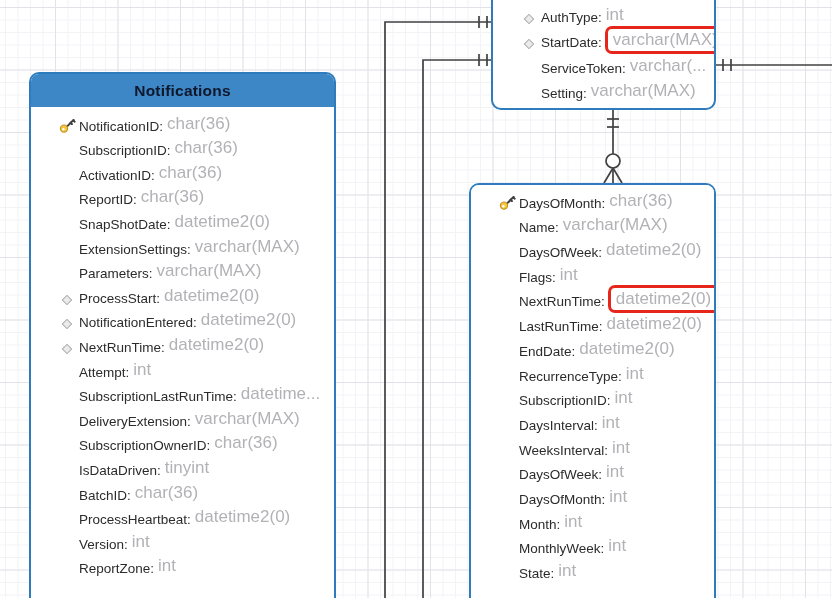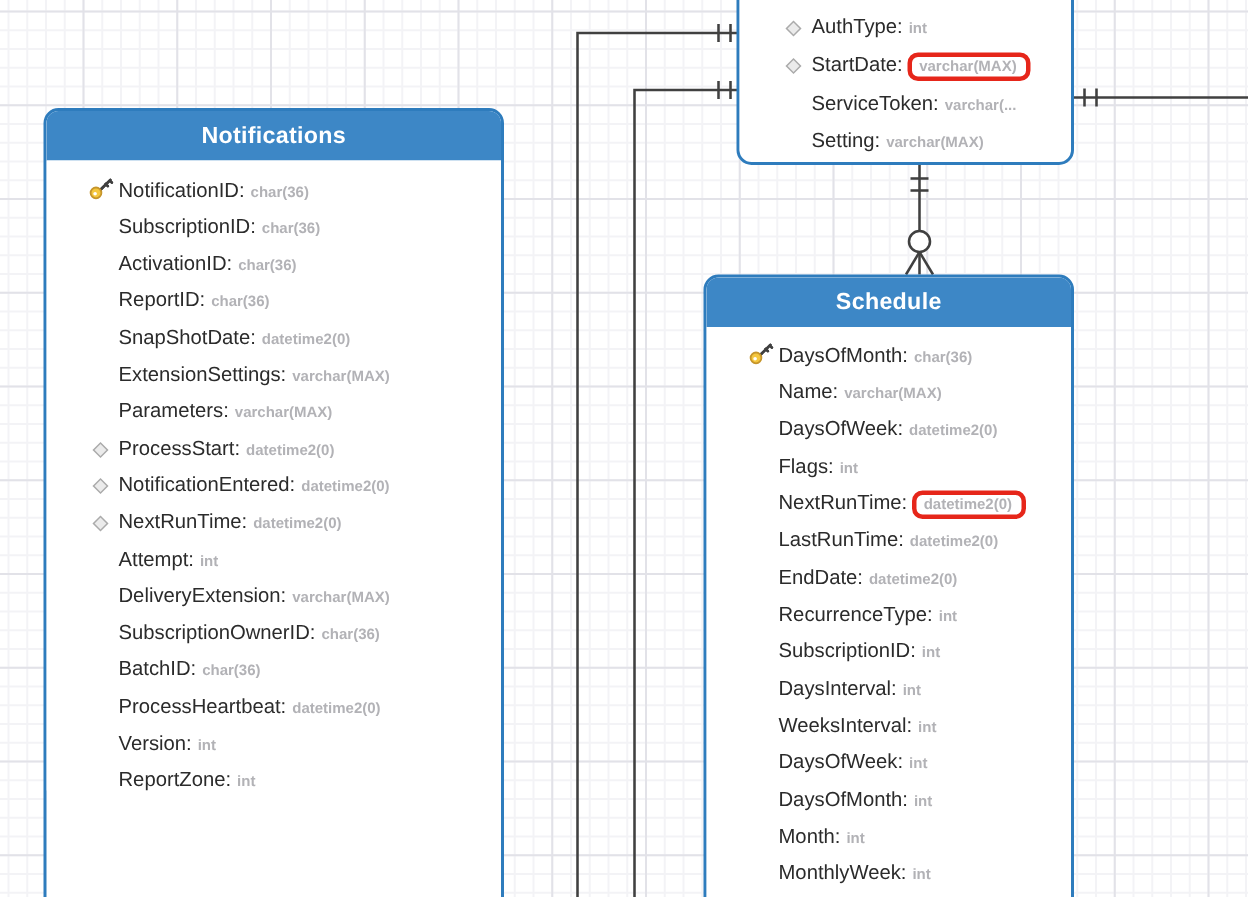--- a/index.html
+++ b/index.html
@@ -20,31 +20,31 @@
     background-position:55px 7px,55px 7px,5px 7px,5px 7px;
   }
   #connectors{position:absolute;left:0;top:0;z-index:1;}
   .dbtable{
     position:absolute;z-index:2;box-sizing:border-box;
     background:#fff;border:2px solid var(--border-blue);border-radius:10px;
     overflow:hidden;
   }
   .thead{
     height:33px;display:flex;align-items:center;justify-content:center;
-    background:var(--header-blue);color:#ffffff;font-weight:bold;font-size:15.5px;
+    background:var(--header-blue);color:#0f172a;font-weight:bold;font-size:15.5px;
     letter-spacing:.2px;
   }
   .tbody{background:#fff;}
   .row{
     display:flex;align-items:flex-end;height:var(--rh);
     padding-left:24px;white-space:nowrap;
   }
   .ficon{width:24px;min-width:24px;display:flex;align-items:center;justify-content:center;}
   .fname{font-size:13.5px;color:var(--name-color);margin-right:4px;}
-  .ftype{font-size:10px;color:var(--type-color);font-weight:bold;}
+  .ftype{font-size:17px;color:var(--type-color);}
   .hl{
     border:3px solid var(--red);border-radius:7px;
     padding:1px 6px 1px 5px;margin:-4px 0 -4px -1px;
   }
   line,path,polyline{stroke:var(--line-color);stroke-width:1.7;fill:none;}
   circle.marker{stroke:var(--line-color);stroke-width:1.7;fill:#fff;}
 </style>
 </head>
 <body>
 
@@ -188,27 +188,37 @@
           <span class="fname">NextRunTime:</span>
           <span class="ftype">datetime2(0)</span>
         </div>
         <div class="row">
           <span class="ficon"></span>
           <span class="fname">Attempt:</span>
           <span class="ftype">int</span>
         </div>
         <div class="row">
           <span class="ficon"></span>
+          <span class="fname">SubscriptionLastRunTime:</span>
+          <span class="ftype">datetime...</span>
+        </div>
+        <div class="row">
+          <span class="ficon"></span>
           <span class="fname">DeliveryExtension:</span>
           <span class="ftype">varchar(MAX)</span>
         </div>
         <div class="row">
           <span class="ficon"></span>
           <span class="fname">SubscriptionOwnerID:</span>
           <span class="ftype">char(36)</span>
+        </div>
+        <div class="row">
+          <span class="ficon"></span>
+          <span class="fname">IsDataDriven:</span>
+          <span class="ftype">tinyint</span>
         </div>
         <div class="row">
           <span class="ficon"></span>
           <span class="fname">BatchID:</span>
           <span class="ftype">char(36)</span>
         </div>
         <div class="row">
           <span class="ficon"></span>
           <span class="fname">ProcessHeartbeat:</span>
           <span class="ftype">datetime2(0)</span>
@@ -220,23 +230,20 @@
         </div>
         <div class="row">
           <span class="ficon"></span>
           <span class="fname">ReportZone:</span>
           <span class="ftype">int</span>
         </div>
       </div>
   </div>
 
   <div class="dbtable" style="left:469px;top:183px;width:247px;height:450px;">
-    <div class="thead">
-      <span>Schedule</span>
-    </div>
     <div class="tbody" style="--rh:24.7px;padding-top:1px;">
         <div class="row">
           <span class="ficon">
             <svg width="17" height="17" viewBox="0 0 17 17">
               <path d="M8,9.5 L14.6,2.9 M14.2,3.3 L15.6,4.7 M11.4,5.6 L12.9,7.1" stroke="#c6952a" stroke-width="3.4" stroke-linecap="round" fill="none"></path>
               <path d="M8,9.5 L14.6,2.9 M14.2,3.3 L15.6,4.7 M11.4,5.6 L12.9,7.1" stroke="#f5c73d" stroke-width="1.8" stroke-linecap="round" fill="none"></path>
               <circle cx="5" cy="11.6" r="3.6" fill="#f5c73d" stroke="#c6952a" stroke-width="1.2"></circle>
               <circle cx="4.4" cy="12.2" r="1.2" fill="#fff" stroke="none"></circle>
             </svg>
           </span>

